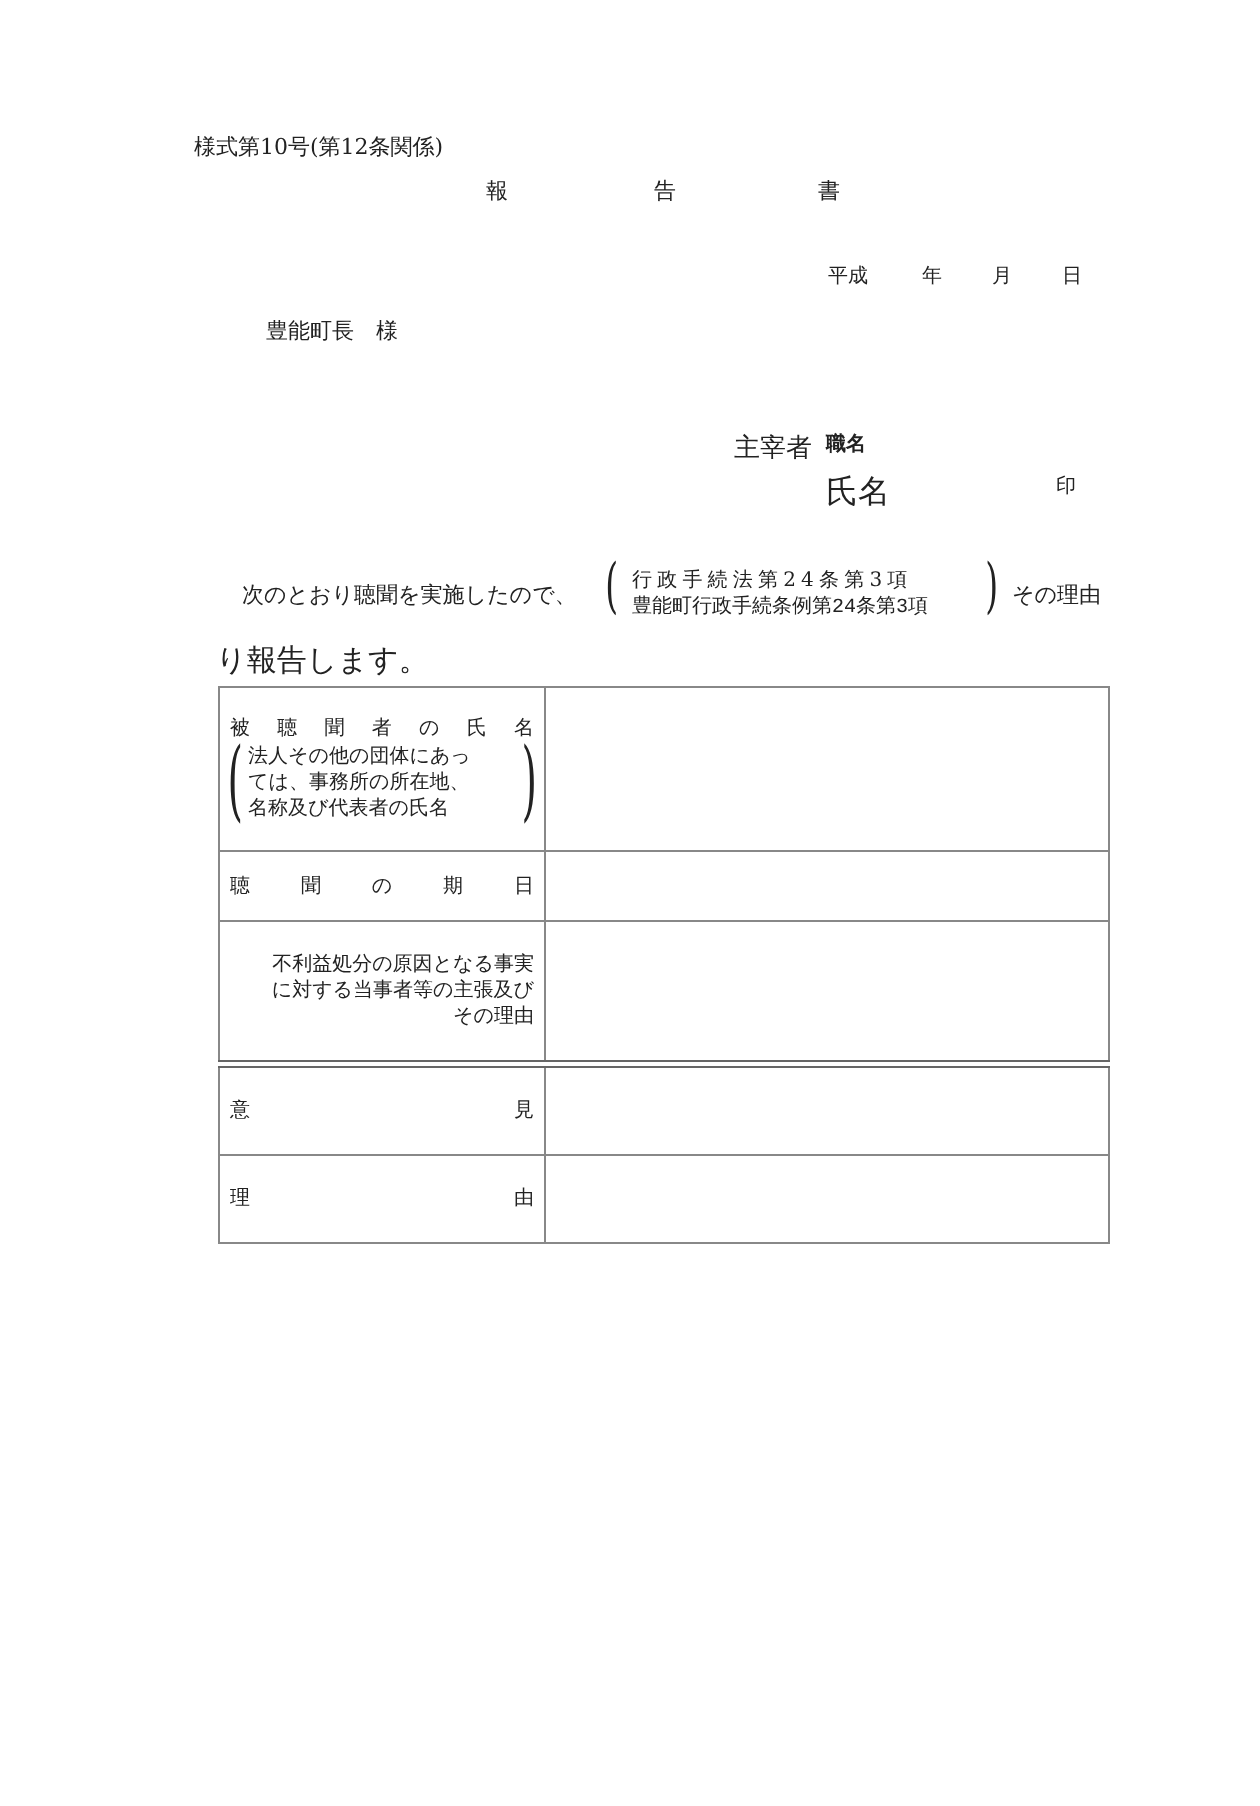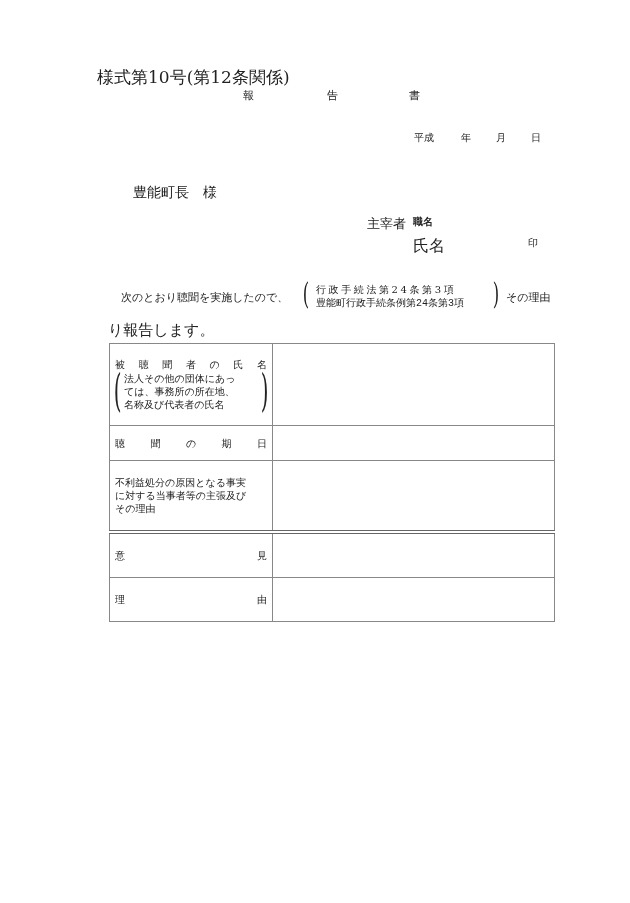--- a/index.html
+++ b/index.html
@@ -10,34 +10,34 @@
   body {
     width: 630px;
     height: 903px;
     position: relative;
     font-family: "DejaVu Serif", "Liberation Serif", serif;
     color: #222222;
     overflow: hidden;
   }
   .abs { position: absolute; white-space: nowrap; }
 
-  #form-number { left: 97px; top: 66px; font-size: 17px; }
+  #form-number { left: 97px; top: 66px; font-size: 11px; }
 
   .title-char { top: 88px; font-size: 11px; }
   #title-0 { left: 243px; }
   #title-1 { left: 327px; }
   #title-2 { left: 409px; }
 
   .date-part { top: 131px; font-size: 10px; }
   #date-era { left: 414px; }
   #date-year { left: 461px; }
   #date-month { left: 496px; }
   #date-day { left: 531px; }
 
-  #addressee { left: 133px; top: 184px; font-size: 14px; }
+  #addressee { left: 133px; top: 158px; font-size: 11px; }
 
   #host-label { left: 367px; top: 215px; font-size: 13px; }
   #host-position { left: 413px; top: 215px; font-size: 10px; font-weight: bold; }
   #host-name { left: 413px; top: 236px; font-size: 16px; }
   #seal { left: 528px; top: 236px; font-size: 10px; }
 
   #body-line1 { left: 121px; top: 290px; font-size: 11px; }
   .paren-big {
     position: absolute;
     font-size: 30px;
@@ -66,21 +66,21 @@
     border: 1.5px solid #888888;
     padding: 0;
     vertical-align: middle;
     font-size: 10px;
     line-height: 13px;
   }
   #report-table td.label { width: 163px; padding: 0 5px; box-sizing: border-box; }
   #report-table td.value { width: 281px; }
   #report-table tr.r1 td { height: 81px; }
   #report-table tr.r2 td { height: 34px; }
-  #report-table tr.r3 td { height: 69px; border-bottom: 4px double #666666; }
+  #report-table tr.r3 td { height: 69px; border-bottom: 4px double #666666; text-align: right; }
   #report-table tr.r4 td { height: 43px; }
   #report-table tr.r5 td { height: 43px; }
   #report-table { border: 1.5px solid #666666; }
 
   .spread {
     display: flex;
     justify-content: space-between;
     width: 100%;
   }
   .paren-block {

